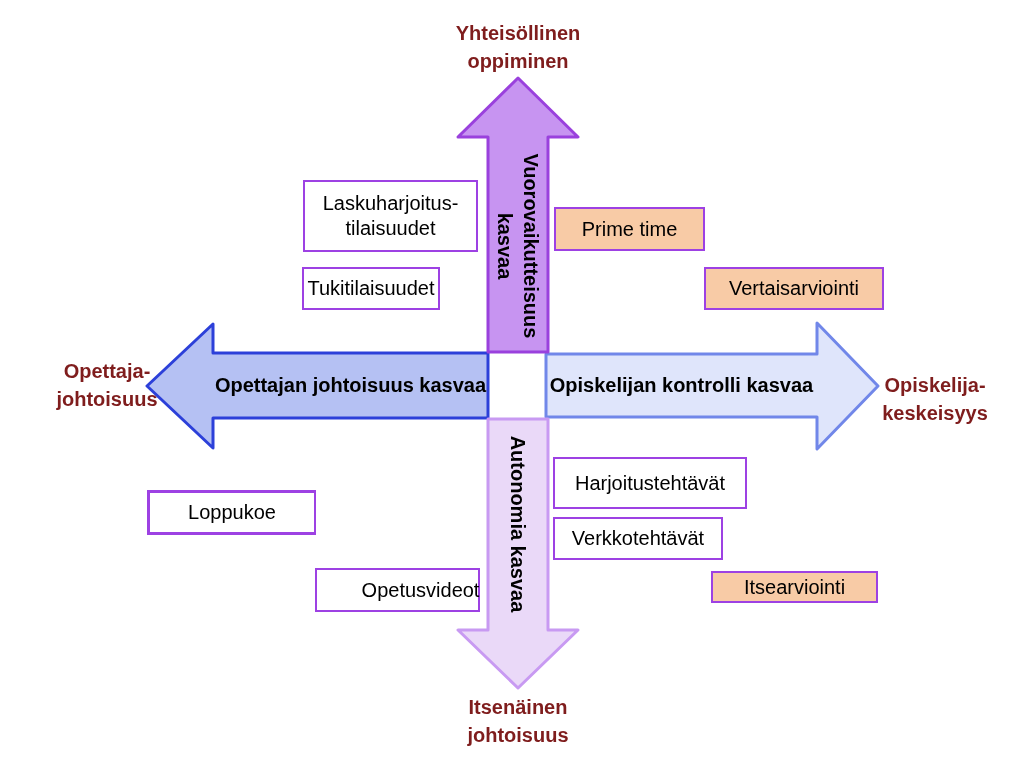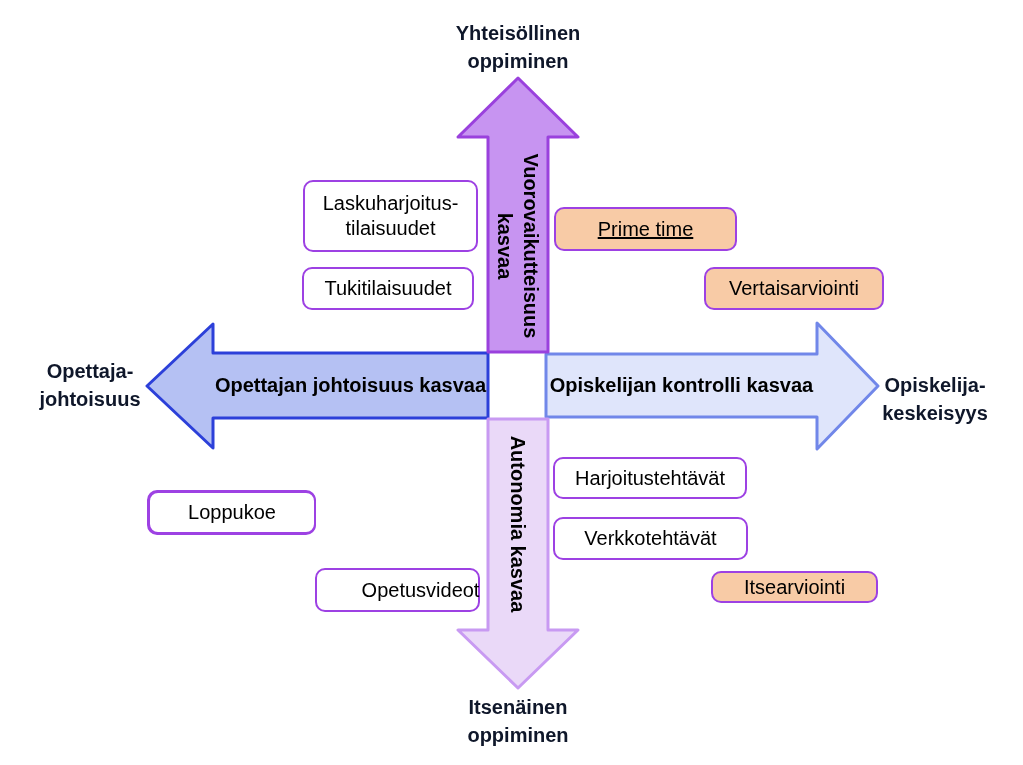--- a/index.html
+++ b/index.html
@@ -7,67 +7,67 @@
   body { font-family:"Liberation Sans", sans-serif; color:#000; }
   .canvas { position:relative; width:1023px; height:765px; background:#ffffff; overflow:hidden; }
   .arrows-svg { position:absolute; left:0; top:0; }
   .arrows-svg polygon { stroke-width:3; stroke-linejoin:round; }
   .arrow-up    { stroke:#9a41dd; }
   .arrow-down  { stroke:#c89af2; }
   .arrow-left  { stroke:#2c40d9; }
   .arrow-right { stroke:#7187e9; }
 
   .axis-label { position:absolute; font-weight:700; font-size:20px; line-height:28px;
-                text-align:center; white-space:pre-line; color:#0f172a; }
+                text-align:center; white-space:pre-line; color:#7f1d1d; }
   .label-top    { left:398px; top:19px;  width:240px; }
   .label-bottom { left:398px; top:693px; width:240px; }
-  .label-left   { left:5px;   top:357px; width:170px; }
+  .label-left   { left:22px;   top:357px; width:170px; }
   .label-right  { left:850px; top:371px; width:170px; }
 
   .arrow-text { position:absolute; font-weight:700; font-size:20px; line-height:26px;
                 text-align:center; color:#000; white-space:pre-line; }
   .left-arrow-text  { left:213px; top:372px; width:275px; }
   .right-arrow-text { left:546px; top:372px; width:271px; }
   .up-arrow-text    { left:408px; top:220px; width:220px; height:52px; transform:rotate(90deg); }
   .down-arrow-text  { left:408px; top:511px; width:220px; height:26px; transform:rotate(90deg); }
 
-  .box { position:absolute; border:2.5px solid #9d41e3; border-radius:10px;
+  .box { position:absolute; border:2.5px solid #9d41e3; border-radius:0;
          display:flex; align-items:center; justify-content:center;
          font-size:20px; line-height:25px; text-align:center; white-space:pre-line;
          background:#ffffff; color:#000; }
   .fill-peach { background:#f8cba6; }
   .fill-gray  { background:#d9d9d9; }
 
   .box-laskuharjoitus    { left:303px; top:180px; width:175px; height:72px; }
-  .box-tukitilaisuudet   { left:302px; top:267px; width:172px; height:43px; }
-  .box-prime-time        { left:554px; top:207px; width:183px; height:44px;text-decoration:underline; }
+  .box-tukitilaisuudet   { left:302px; top:267px; width:138px; height:43px; }
+  .box-prime-time        { left:554px; top:207px; width:151px; height:44px; }
   .box-vertaisarviointi  { left:704px; top:267px; width:180px; height:43px; }
   .box-luennot           { left:147px; top:457px; width:169px; height:45px;margin-top:33px; }
   .box-loppukoe          { left:148px; top:491px; width:168px; height:43px; }
   .box-opetusvideot      { left:315px; top:568px; width:165px; height:44px;padding-left:46px; }
-  .box-harjoitustehtavat { left:553px; top:457px; width:194px; height:42px; }
-  .box-verkkotehtavat    { left:553px; top:517px; width:195px; height:43px; }
+  .box-harjoitustehtavat { left:553px; top:457px; width:194px; height:52px; }
+  .box-verkkotehtavat    { left:553px; top:517px; width:170px; height:43px; }
   .box-itsearviointi     { left:711px; top:571px; width:167px; height:32px; }
 </style>
 </head>
 <body>
 
 <div class="canvas">
 
   <svg class="arrows-svg" width="1023" height="765" viewBox="0 0 1023 765">
     <polygon class="arrow-left" points="147,386 213,324 213,353 488,353 488,418 213,418 213,448" fill="#b5c1f3"></polygon>
     <polygon class="arrow-right" points="546,354 817,354 817,323 878,386 817,449 817,417 546,417" fill="#dfe5fb"></polygon>
     <polygon class="arrow-up" points="518,78 578,137 548,137 548,352 488,352 488,137 458,137" fill="#c794f1"></polygon>
     <polygon class="arrow-down" points="488,419 548,419 548,630 578,630 518,688 458,630 488,630" fill="#ead9f8"></polygon>
   </svg>
 
   <div class="axis-label label-top">Yhteisöllinen
 oppiminen</div>
   <div class="axis-label label-bottom">Itsenäinen
-oppiminen</div>
+johtoisuus</div>
   <div class="axis-label label-left">Opettaja-
 johtoisuus</div>
   <div class="axis-label label-right">Opiskelija-
 keskeisyys</div>
 
   <div class="arrow-text left-arrow-text">Opettajan johtoisuus kasvaa</div>
   <div class="arrow-text right-arrow-text">Opiskelijan kontrolli kasvaa</div>
   <div class="arrow-text up-arrow-text">Vuorovaikutteisuus
 kasvaa</div>
   <div class="arrow-text down-arrow-text">Autonomia kasvaa</div>

